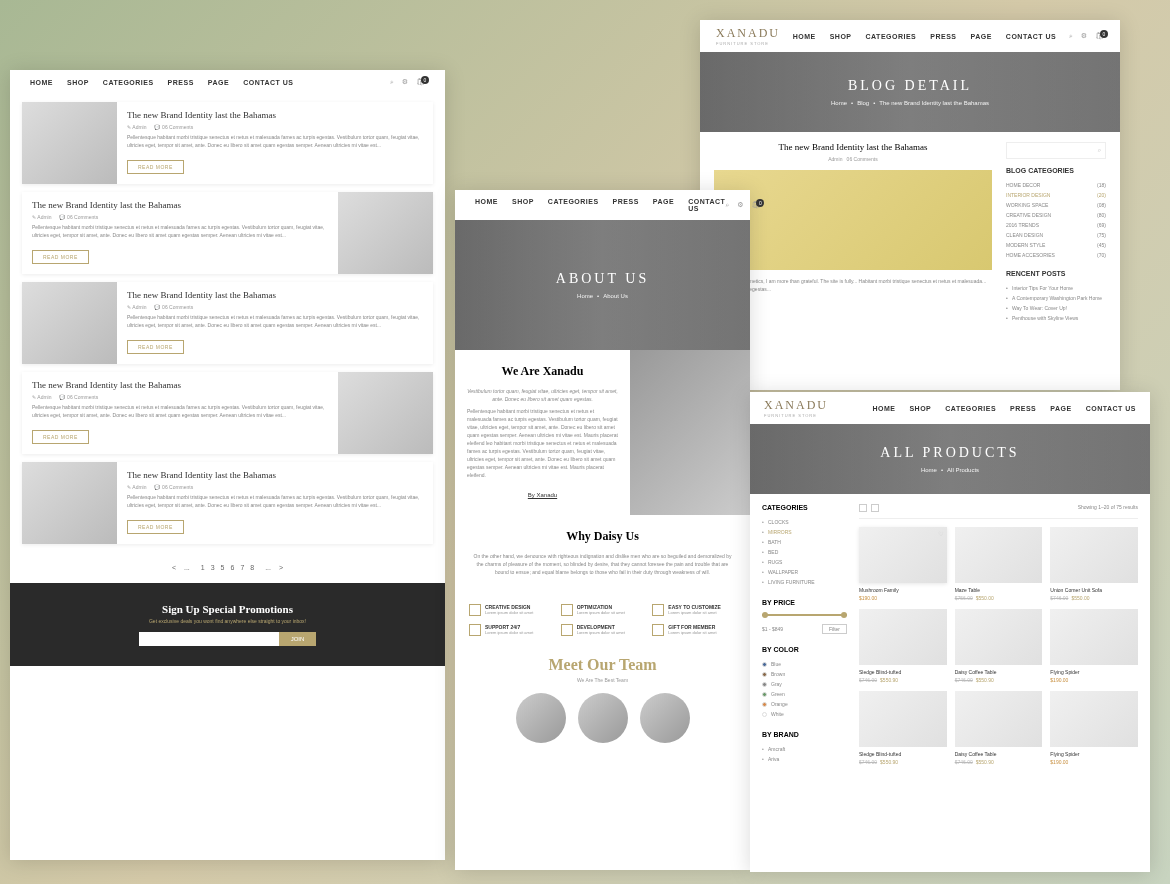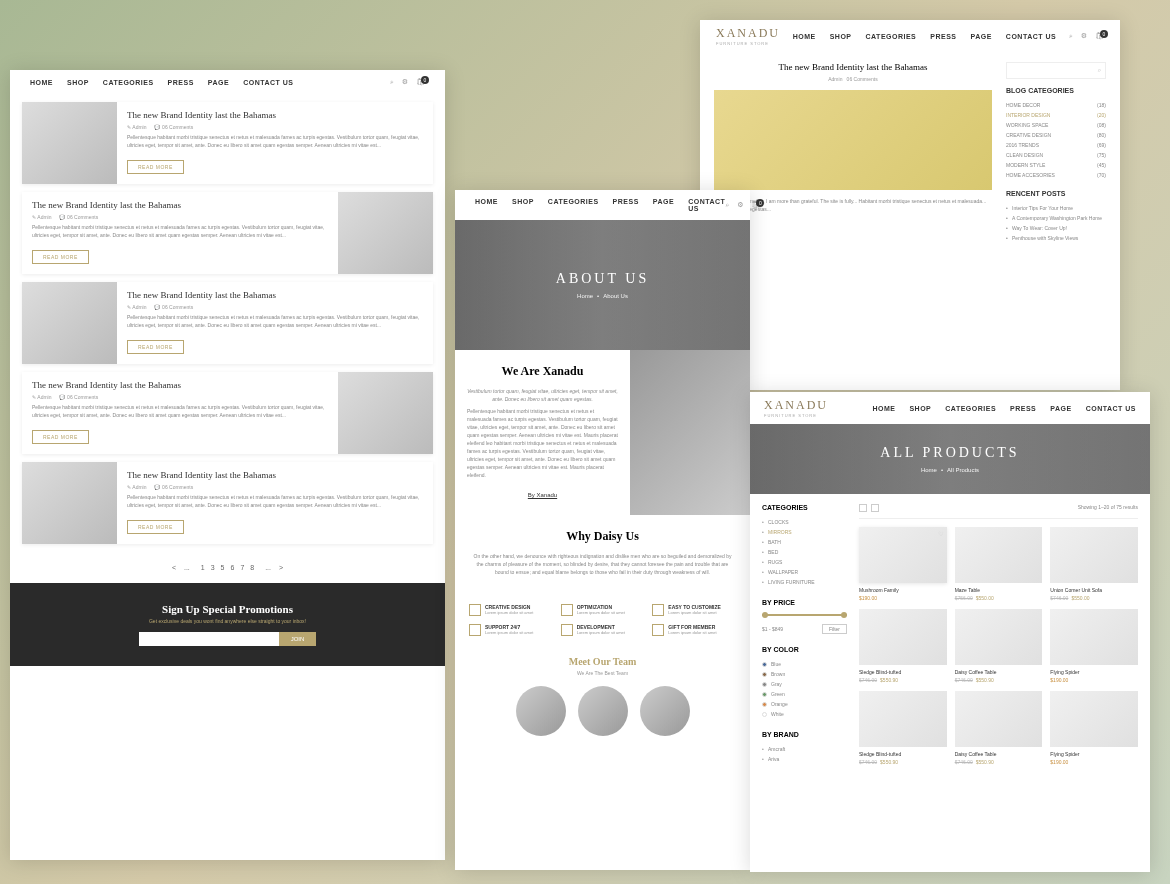--- a/index.html
+++ b/index.html
@@ -46,21 +46,21 @@
 .about-section h2{font-family:Georgia,serif;color:#000000;font-size:12px;margin-bottom:8px}
 .about-section p{font-size:5px;color:#888;line-height:1.6;margin-bottom:4px}
 .about-link{font-size:6px;color:#333;text-decoration:underline;margin-top:6px;display:inline-block}
 .about-img{width:100%;height:110px;background:linear-gradient(135deg,#999,#ccc)}
 .feature-grid{display:grid;grid-template-columns:1fr 1fr 1fr;gap:8px;padding:10px 14px;font-size:5px}
 .feature{display:flex;gap:4px}
 .feature-icon{width:12px;height:12px;border:1px solid #b8a670;flex-shrink:0}
 .feature-title{font-weight:600;color:#333;font-size:5px}
 .feature-desc{color:#999;font-size:4px}
 .team{text-align:center;padding:10px}
-.team h2{font-family:Georgia,serif;color:#b8a670;font-size:10px}
+.team h2{font-family:Georgia,serif;color:#b8a670;font-size:16px}
 .team-sub{font-size:5px;color:#999;margin:3px 0 10px}
 .team-members{display:flex;justify-content:center;gap:12px}
 .member{width:50px;height:50px;border-radius:50%;background:linear-gradient(135deg,#ccc,#999)}
 
 
 #p3{left:700px;top:20px;width:420px;height:370px}
 #p3 .nav{padding:6px 16px}
 #p3 .hero{height:80px}
 #p3 .hero h1{font-size:14px}
 .detail-layout{display:flex;padding:10px 14px;gap:14px}
@@ -213,20 +213,26 @@
       <span>PRESS</span>
       <span>PAGE</span>
       <span>CONTACT US</span>
     </div>
     <div class="nav-icons">
       <span>⌕</span>
       <span>⚙</span>
       <span class="cart-badge">🛍</span>
     </div>
   </div>
+  <div class="hero">
+    <h1>BLOG DETAIL</h1>
+    <div class="breadcrumb">
+      <span>Home</span><span class="sep">•</span><span>Blog</span><span class="sep">•</span><span>The new Brand Identity last the Bahamas</span>
+    </div>
+  </div>
   <div class="detail-layout">
     <div class="detail-main">
       <div class="detail-title">The new Brand Identity last the Bahamas</div>
       <div class="detail-meta"><span>Admin</span> &nbsp; <span>06 Comments</span></div>
       <div class="detail-img"></div>
       <div class="detail-text">with the BioCosmetics, I am more than grateful. The site is fully... Habitant morbi tristique senectus et netus et malesuada... fames ac turpis egestas...</div>
     </div>
     <div class="sidebar">
       <div class="search-box">⌕</div>
       <h4>BLOG CATEGORIES</h4>

